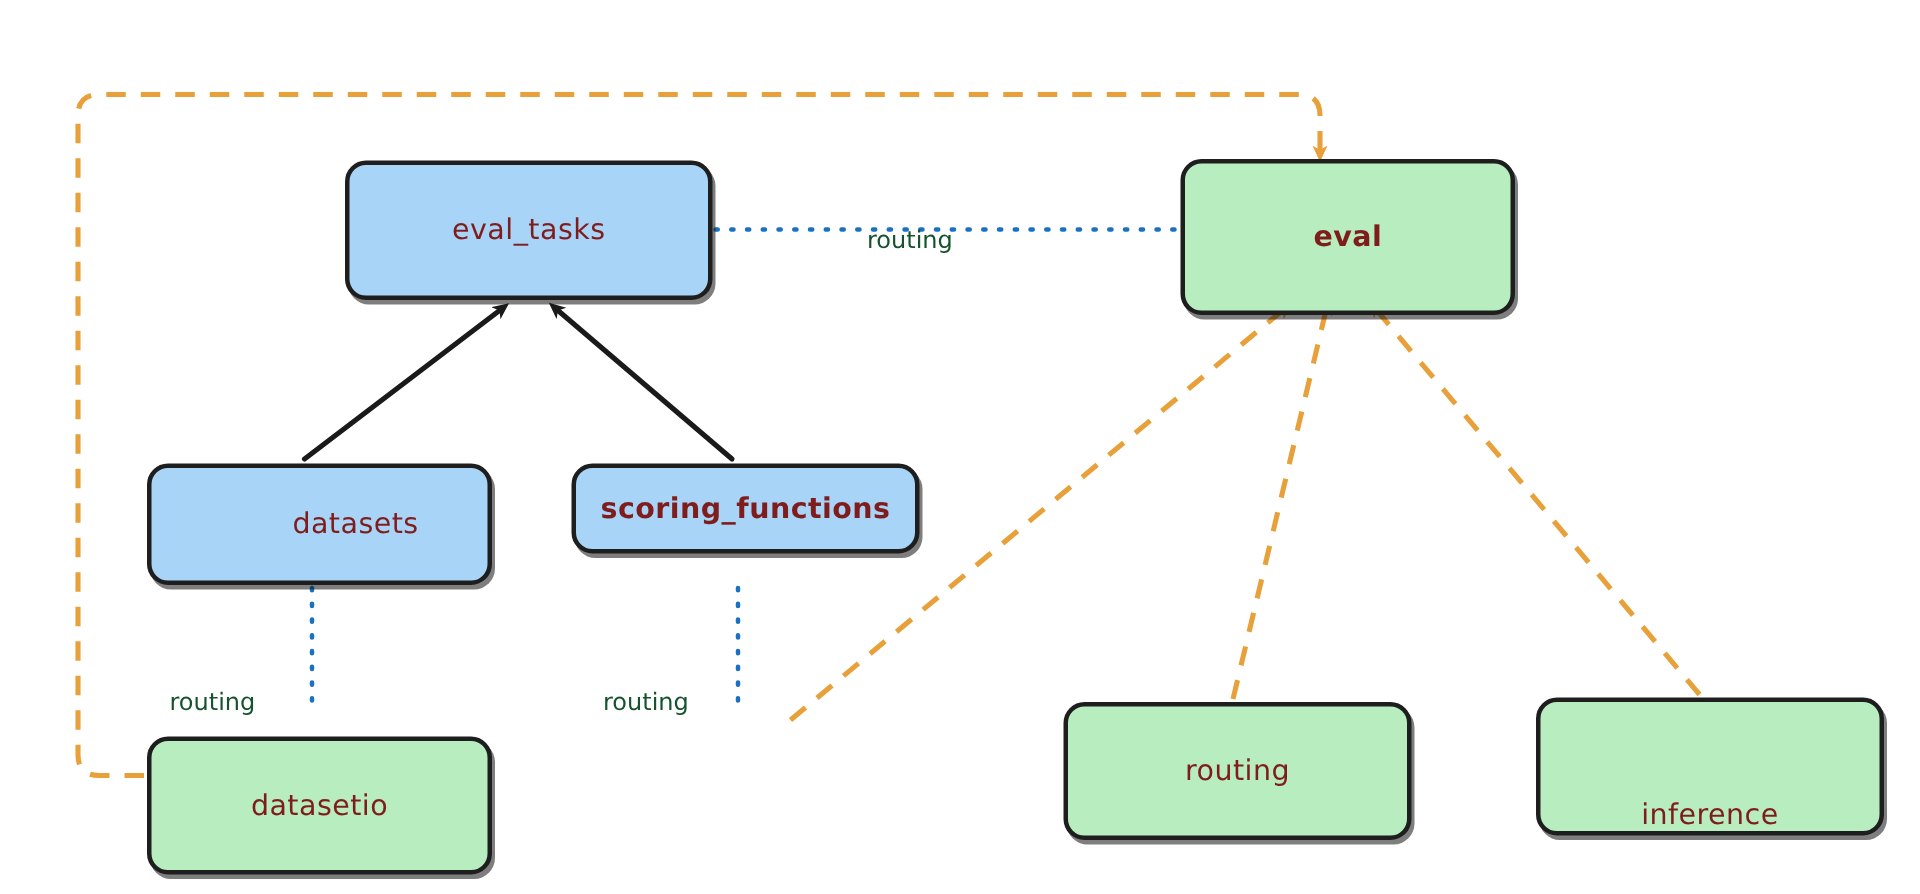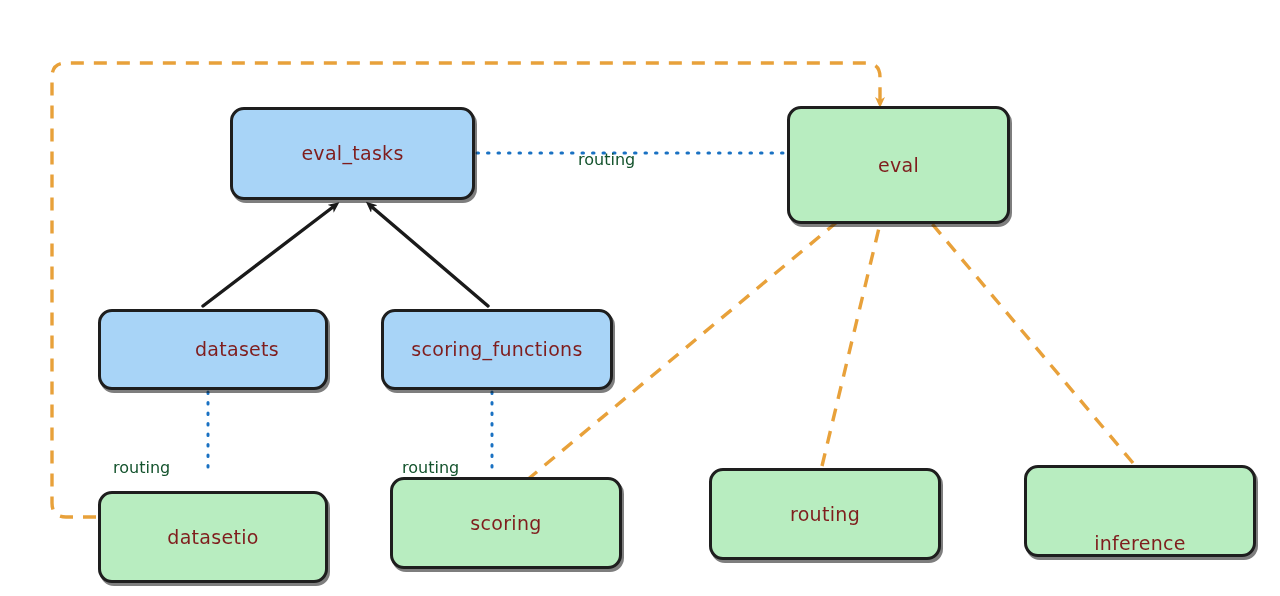--- a/index.html
+++ b/index.html
@@ -113,39 +113,36 @@
     <g>
       <path d="M96,517 L66,517 Q52,517 52,503 L52,77 Q52,63 66,63 L866,63 Q880,63 880,77 L880,100" stroke="#e8a13a" stroke-width="3.4" fill="none" stroke-dasharray="13 10" stroke-linecap="butt" marker-end="url(#arrow-orange)"></path>
     </g>
 
   </svg>
 
   <div class="node api" style="left:230px; top:107px; width:245px; height:93px;">
     <span class="label">eval_tasks</span>
   </div>
 
-  <div class="node provider" style="left:787px; top:106px; width:223px; height:118px;">
+  <div class="node provider" style="left:787px; top:106px; width:223px; height:104px;font-weight:bold;">
     <span class="label">eval</span>
   </div>
 
   <div class="node api" style="left:98px; top:309px; width:230px; height:81px;padding-left:48px;">
     <span class="label">datasets</span>
   </div>
 
-  <div class="node api" style="left:381px; top:309px; width:232px; height:81px;">
+  <div class="node api" style="left:381px; top:309px; width:232px; height:60px;font-weight:bold;">
     <span class="label">scoring_functions</span>
   </div>
 
   <div class="node provider" style="left:98px; top:491px; width:230px; height:92px;">
     <span class="label">datasetio</span>
   </div>
 
-  <div class="node provider" style="left:390px; top:477px; width:232px; height:92px;">
-    <span class="label">scoring</span>
-  </div>
 
   <div class="node provider" style="left:709px; top:468px; width:232px; height:92px;">
     <span class="label">routing</span>
   </div>
 
   <div class="node provider" style="left:1024px; top:465px; width:232px; height:92px;align-items:flex-end;">
     <span class="label">inference</span>
   </div>
 
   <div class="edge-label" style="left:578px; top:117px;">routing</div>

